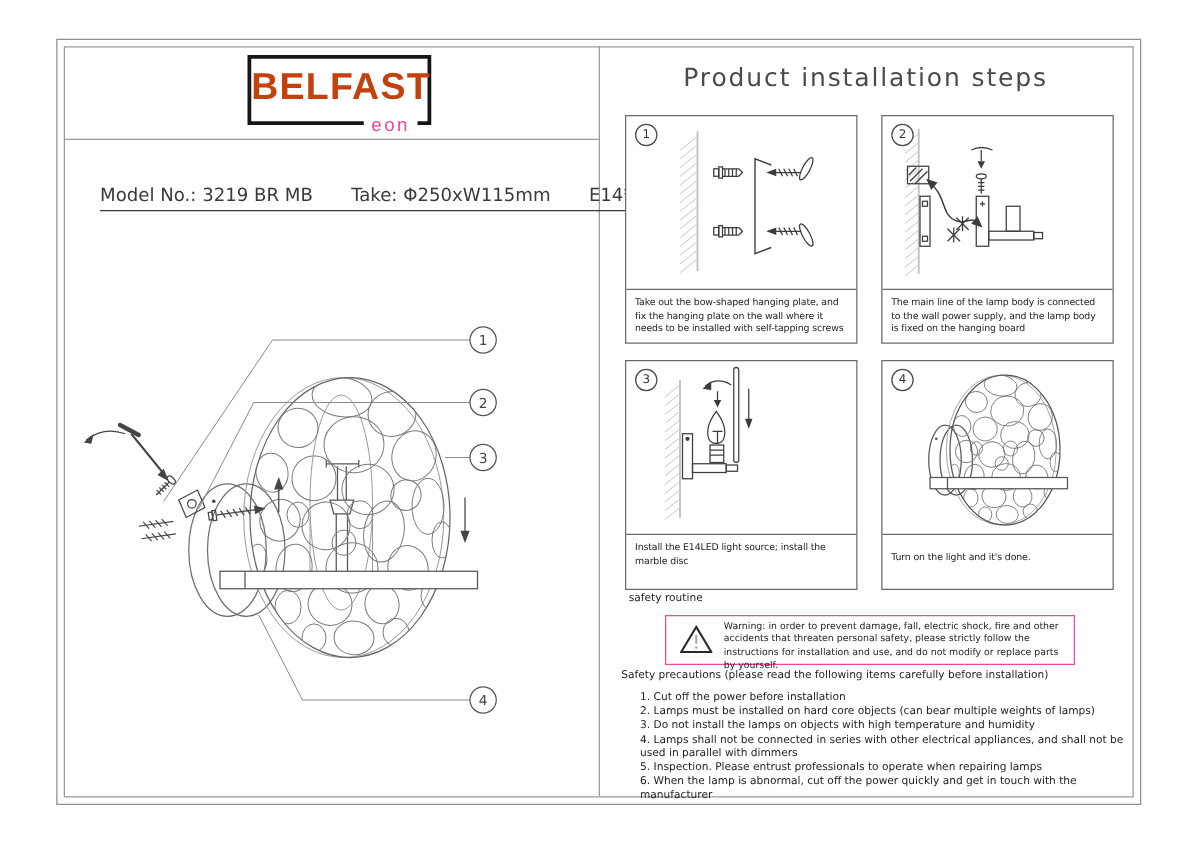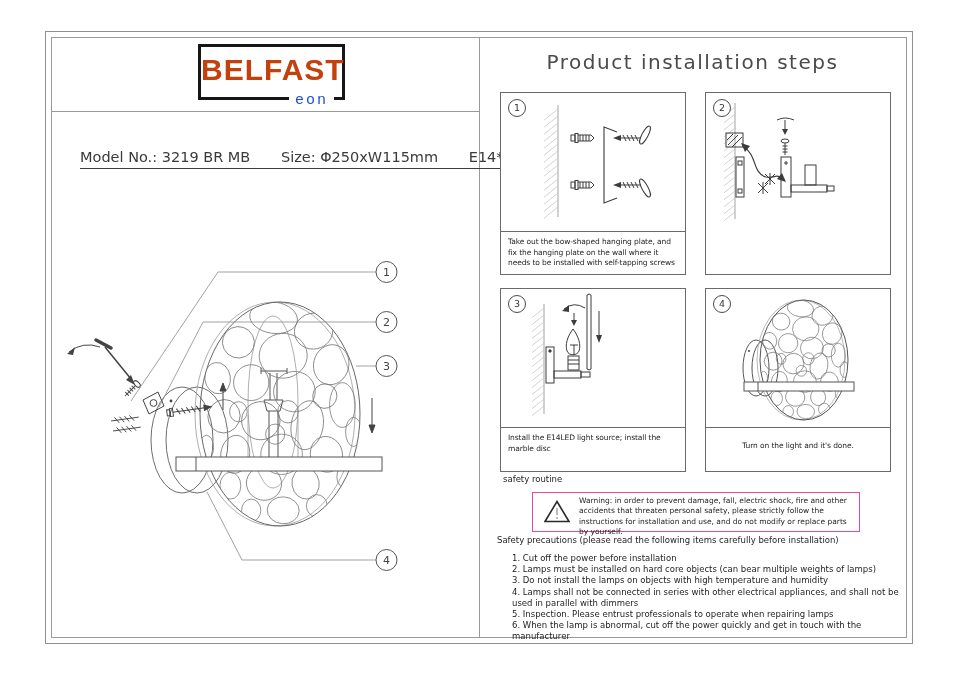--- a/index.html
+++ b/index.html
@@ -10,36 +10,36 @@
   .border-outer{left:45px;top:31px;width:866px;height:611px;border:1px solid #8f8f8f;}
   .border-inner{left:51px;top:37px;width:854px;height:599px;border:1px solid #9a9a9a;}
   .divider-v{left:479px;top:37px;width:0;height:600px;border-left:1px solid #9a9a9a;}
   .header-line{left:52px;top:111px;width:427px;height:0;border-top:1px solid #9a9a9a;}
   
   .logo-box{left:198px;top:44px;width:141px;height:50px;border:3px solid #161616;background:#fff;}
   .brand{position:absolute;left:0;right:0;top:6px;text-align:center;
          font-family:"Liberation Sans",sans-serif;font-weight:bold;font-size:30px;
          letter-spacing:1px;color:#c2410c;}
   .brand-sub{position:absolute;right:8px;bottom:-12px;background:#fff;padding:0 6px;
-         font-family:Liberation Mono, monospace;font-size:15px;letter-spacing:2px;color:#1d4ed8;}
+         font-family:Liberation Sans, sans-serif;font-size:15px;letter-spacing:2px;color:#ec4899;}
   
   .model-line{left:80px;top:149px;font-size:14.5px;color:#3a3a3a;
               border-bottom:1px solid #3a3a3a;padding-bottom:3px;white-space:nowrap;}
   .model-line span{margin-right:26px;}
   .model-line span:last-child{margin-right:0;}
   
   .page-title{left:479px;top:50px;width:427px;text-align:center;font-size:20px;
               letter-spacing:1.5px;color:#4a4a4a;}
   .step{border:1px solid #6a6a6a;background:#fff;}
   .step-illu{position:absolute;left:0;top:0;right:0;height:137px;}
   .step-num{position:absolute;left:7px;top:6px;width:16px;height:16px;border:1px solid #4a4a4a;
             border-radius:50%;font-size:9.5px;line-height:16px;text-align:center;color:#333;background:#fff;}
   .step-cap{position:absolute;left:0;right:0;top:138px;bottom:0;border-top:1px solid #6a6a6a;
             font-size:7.5px;line-height:10.5px;color:#1e1e1e;padding:5px 7px;letter-spacing:-0.1px;}
-  .step-cap.center{text-align:center;padding-top:13px;}
+  .step-cap.center{text-align:left;padding-top:13px;}
   .small-label{font-size:8.5px;color:#1e1e1e;}
   .warning-box{left:532px;top:492px;width:326px;height:38px;border:1px solid #ec4899;background:#fff;}
   .warning-text{position:absolute;left:46px;top:3px;right:4px;font-size:7.5px;line-height:10.4px;color:#1e1e1e;}
   .warn-tri{position:absolute;left:11px;top:7px;}
   .precautions{left:512px;top:553px;width:400px;font-size:8.5px;line-height:11.2px;color:#1e1e1e;}
   svg{display:block;}
   text{font-family:"DejaVu Sans",sans-serif;}
 </style>
 </head>
 <body>
@@ -51,21 +51,21 @@
   <div class="abs divider-v"></div>
   <div class="abs header-line"></div>
 
   <div class="abs logo-box">
     <span class="brand">BELFAST</span>
     <span class="brand-sub">eon</span>
   </div>
 
   <div class="abs model-line">
     <span>Model No.: 3219 BR MB</span>
-    <span>Size: Φ250xW115mm</span>
+    <span>Take: Φ250xW115mm</span>
     <span>E14*1</span>
   </div>
 
   <svg class="abs" style="left:55px;top:240px;" width="360" height="360" viewBox="0 0 360 360">
     <defs>
       <clipPath id="clipMain">
           <ellipse cx="225" cy="174" rx="80" ry="112"></ellipse>
         </clipPath>
     </defs>
 
@@ -346,20 +346,21 @@
         <line x1="79" y1="27" x2="79" y2="36"></line>
         <polygon points="79,42 76,36 82,36" fill="#3c3c3c" stroke="none"></polygon>
         <ellipse cx="79" cy="48" rx="4" ry="2"></ellipse>
         <line x1="79" y1="50" x2="79" y2="62"></line>
         <line x1="76.5" y1="53" x2="81.5" y2="53"></line>
           <line x1="76.5" y1="56" x2="81.5" y2="56"></line>
           <line x1="76.5" y1="59" x2="81.5" y2="59"></line>
       </g>
     </svg>
     <div class="step-num"><span>2</span></div>
+    <div class="step-cap">The main line of the lamp body is connected to the wall power supply, and the lamp body is fixed on the hanging board</div>
   </div>
 
   <div class="abs step" style="left:500px;top:288px;width:184px;height:182px;">
     <svg class="step-illu" width="182" height="137" viewBox="0 0 182 137">
       <line x1="43" y1="15" x2="43" y2="125" stroke="#c2c2c2" stroke-width="1.5"></line>
       <g stroke="#c6c6c6" stroke-width="0.8">
           <line x1="31" y1="28.6" x2="43" y2="19"></line>
           <line x1="31" y1="35.6" x2="43" y2="26"></line>
           <line x1="31" y1="42.6" x2="43" y2="33"></line>
           <line x1="31" y1="49.6" x2="43" y2="40"></line>

